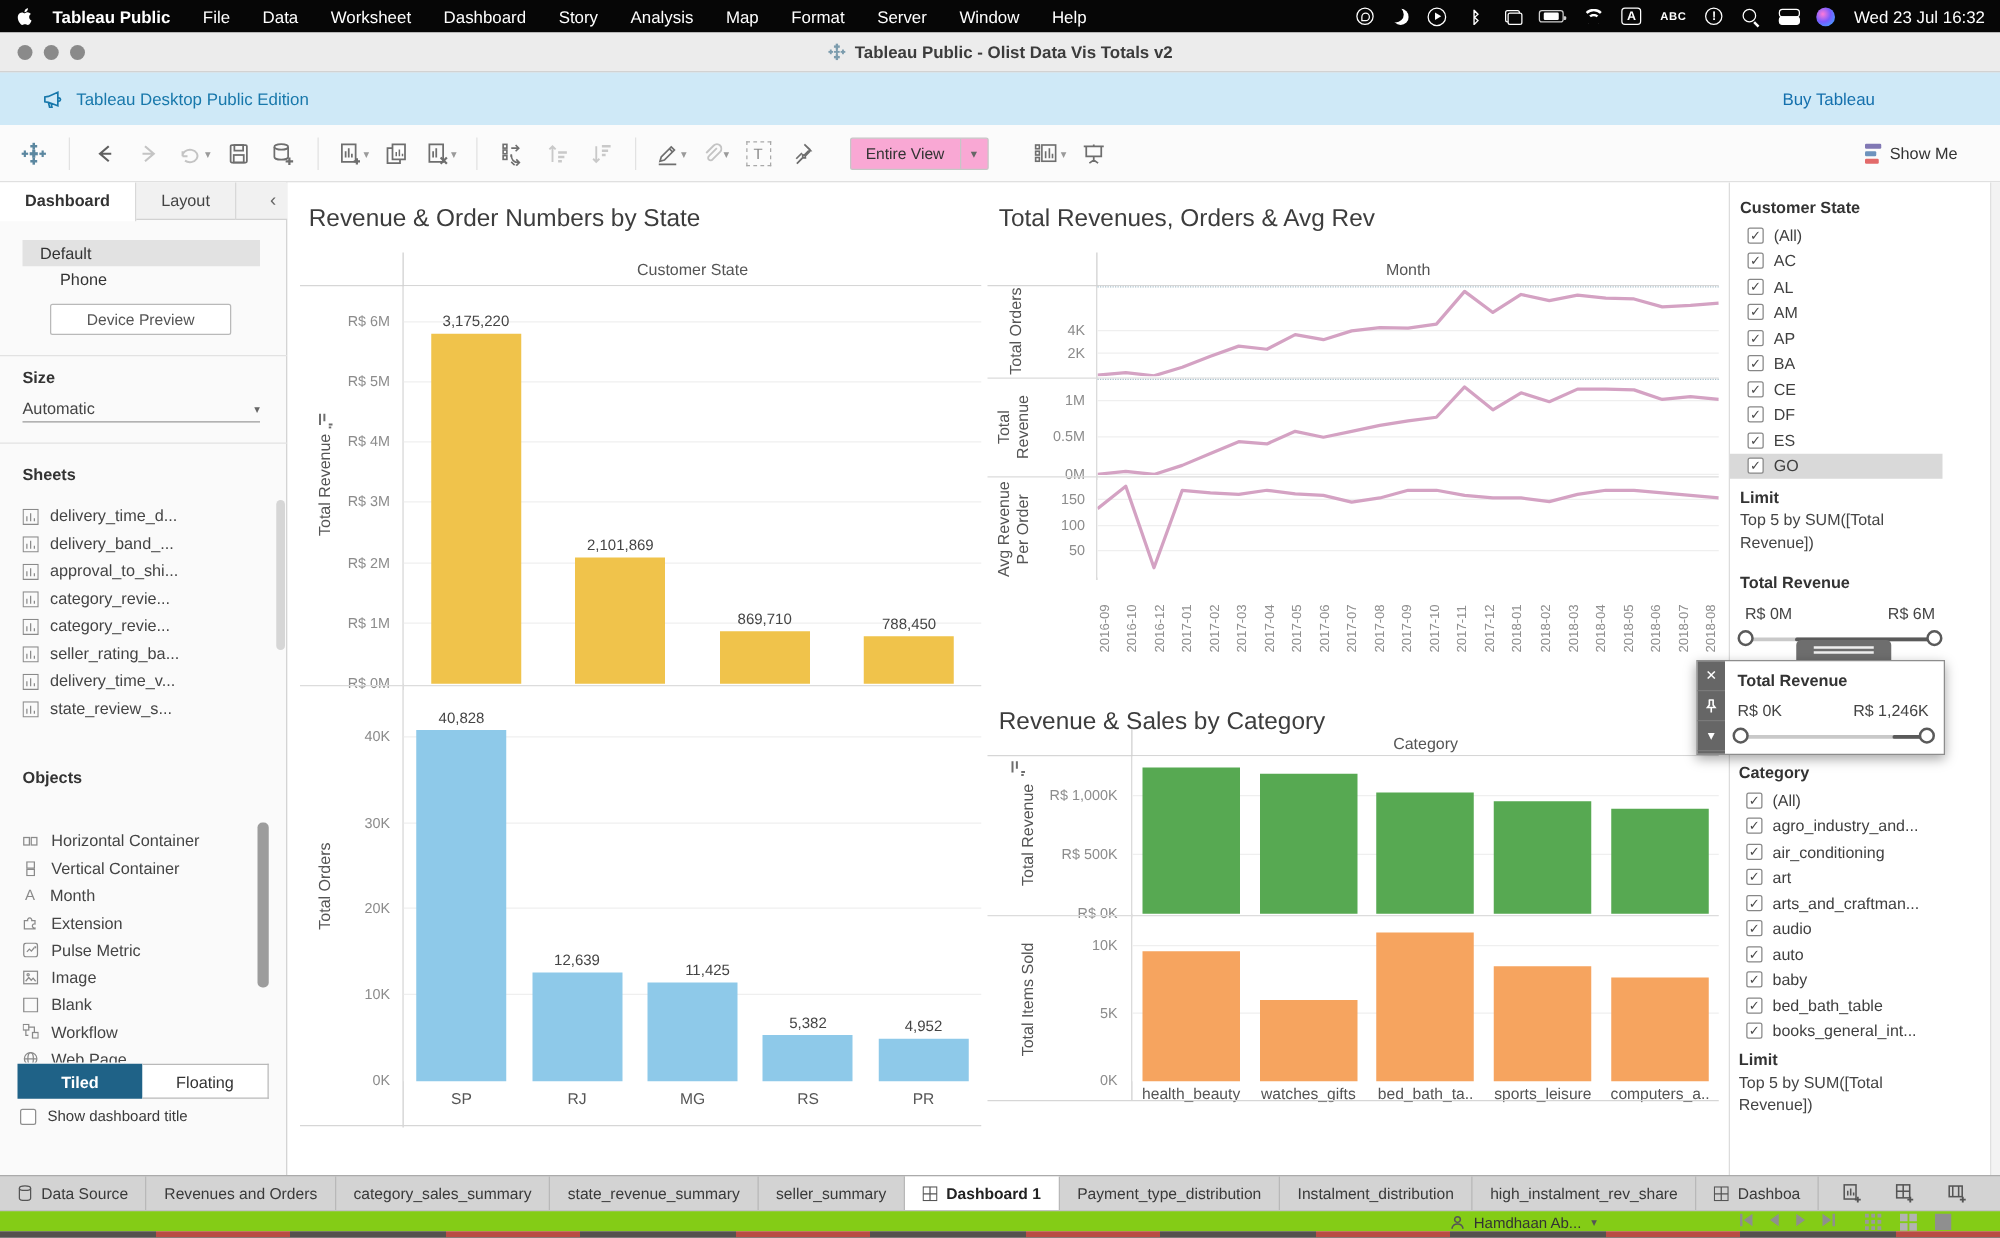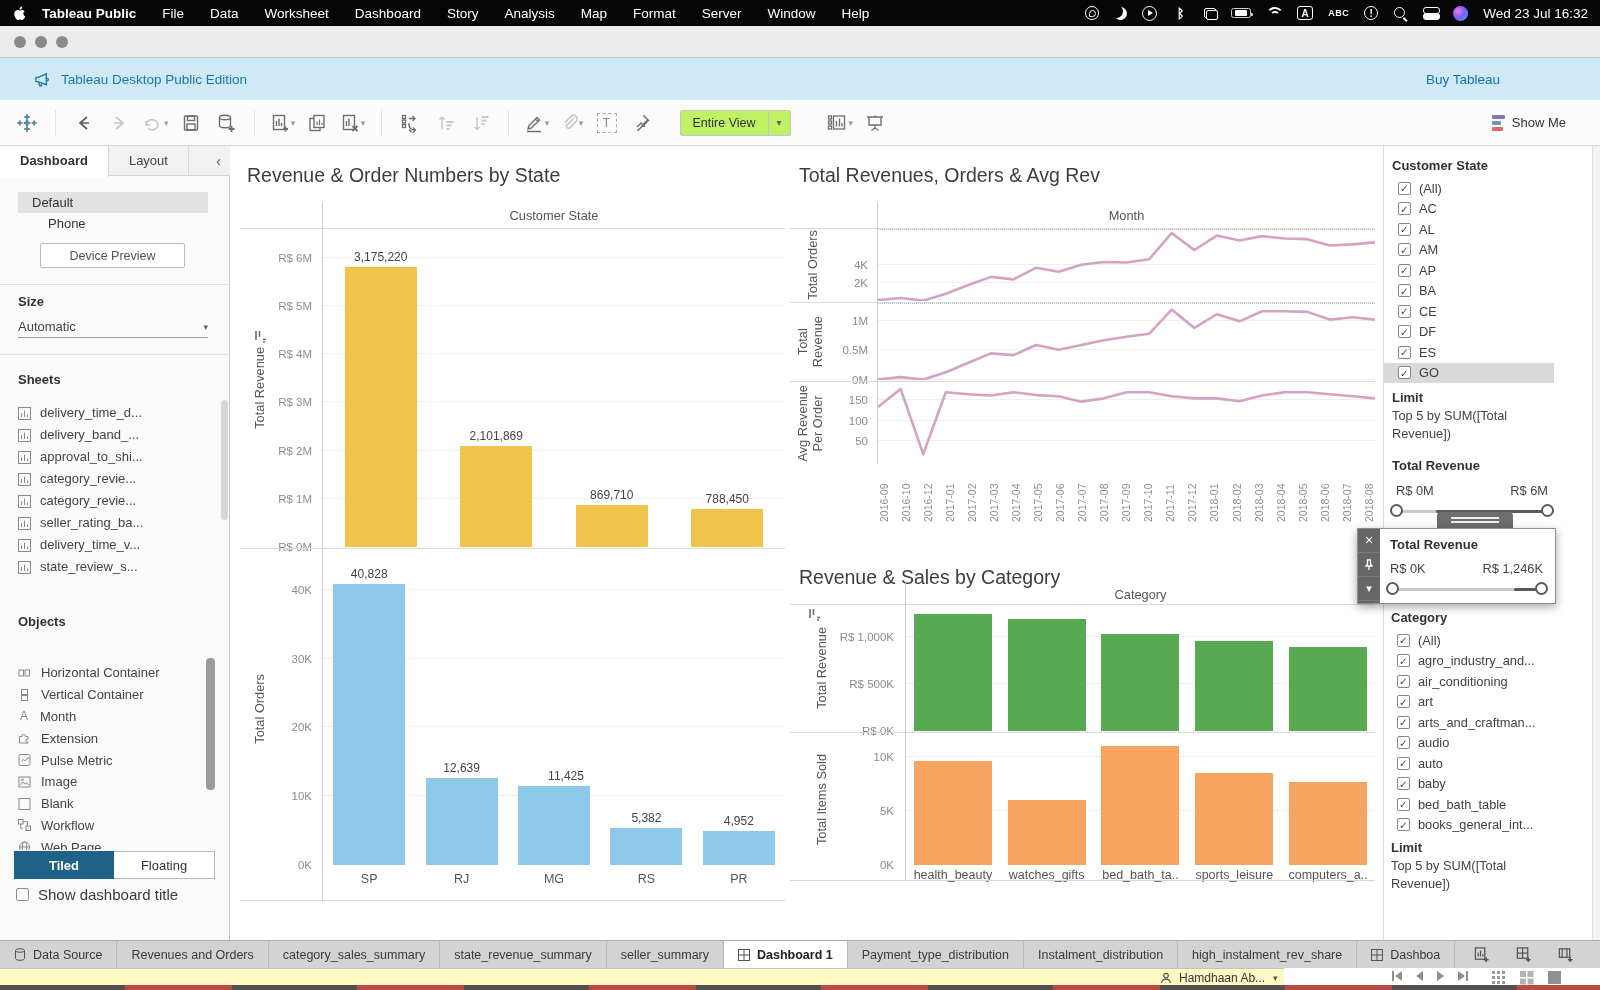--- a/index.html
+++ b/index.html
@@ -62,21 +62,21 @@
   .mega{width:17px;height:17px;}
 
   
   .toolbar{position:absolute;left:0;top:100px;width:1600px;height:46px;background:#fbfbfb;
     border-bottom:1px solid #d7d7d7;display:flex;align-items:center;padding:0 14px;gap:9px;}
   .tool{display:inline-flex;align-items:center;justify-content:center;height:30px;min-width:26px;cursor:pointer;}
   .tsep{width:1px;height:26px;background:#e2e2e2;margin:0 6px;flex:none;}
   .caret{font-size:9px;color:#9a9a9a;margin-left:1px;}
   .tool-text{width:20px;height:20px;border:1.3px dashed #a9a9a9;color:#8a8a8a;font-size:12px;
     display:inline-flex;align-items:center;justify-content:center;}
-  .fitsel{display:inline-flex;align-items:center;height:26px;border:1px solid #c6c6c6;background:#bef264;
+  .fitsel{display:inline-flex;align-items:center;height:26px;border:1px solid #c6c6c6;background:#f9a8d4;
     border-radius:2px;margin-left:16px;cursor:pointer;}
   .fitsel .fitlabel{padding:0 12px;font-size:12.5px;color:#333;}
   .fitsel .fitcaret{width:22px;height:100%;border-left:1px solid #c6c6c6;display:inline-flex;align-items:center;justify-content:center;color:#666;font-size:10px;}
   .showme{margin-left:auto;margin-right:20px;display:inline-flex;align-items:center;gap:7px;font-size:13px;color:#333;cursor:pointer;}
   .showme-icon{display:inline-flex;flex-direction:column;gap:2px;}
   .showme-icon i{height:4px;border-radius:1px;display:block;}
   .showme-icon i:nth-child(1){width:13px;background:#8178b4;}
   .showme-icon i:nth-child(2){width:9px;background:#6d93bd;}
   .showme-icon i:nth-child(3){width:11px;background:#e26a6a;}
 
@@ -101,21 +101,21 @@
   .sizesel .caret{margin-left:auto;color:#666;}
   .sheet-list{position:absolute;left:18px;top:252px;width:196px;}
   .sheet-item{display:flex;align-items:flex-end;gap:9px;height:22px;font-size:13px;color:#444;cursor:pointer;white-space:nowrap;}
   .obj-list{position:absolute;left:18px;top:516px;width:186px;height:188px;overflow:hidden;}
   .obj-item{display:flex;align-items:center;gap:10px;height:21.8px;font-size:13px;color:#444;cursor:pointer;white-space:nowrap;}
   .obj-A{width:12px;height:12px;display:inline-flex;align-items:center;justify-content:center;color:#8a8a8a;font-size:12px;flex:none;}
   .sb-scroll{position:absolute;border-radius:4px;}
   .tiled-group{position:absolute;left:14px;top:705px;width:201px;height:28px;display:flex;}
   .btn-tiled{flex:1;background:#1f6287;color:#fff;font-weight:bold;font-size:13px;display:flex;align-items:center;justify-content:center;cursor:pointer;}
   .btn-floating{flex:1;background:#fff;border:1px solid #b9b9b9;border-left:none;color:#333;font-size:13px;display:flex;align-items:center;justify-content:center;cursor:pointer;}
-  .showtitle{position:absolute;left:16px;top:740px;display:flex;align-items:center;gap:9px;font-size:15px;color:#3a3a3a;cursor:pointer;}
+  .showtitle{position:absolute;left:16px;top:740px;display:flex;align-items:center;gap:9px;font-size:12px;color:#3a3a3a;cursor:pointer;}
   .cb-empty{width:13px;height:13px;border:1px solid #8f8f8f;background:#fff;border-radius:2px;flex:none;}
 
   
   .c-title{position:absolute;font-size:19.5px;color:#3d3d3d;white-space:nowrap;}
   .c-header{position:absolute;height:22px;display:flex;align-items:center;justify-content:center;font-size:12.8px;color:#555;}
   .hline{position:absolute;height:1px;background:#d6d6d6;}
   .vline{position:absolute;width:1px;background:#cfcfcf;}
   .sepline{position:absolute;height:1px;background:#dcdcdc;}
   .tickcol{position:absolute;}
   .tick{position:absolute;right:6px;transform:translateY(50%);font-size:11.5px;color:#8c8c8c;white-space:nowrap;}
@@ -163,21 +163,21 @@
   
   .tabbar{position:absolute;left:0;top:940px;width:1600px;height:28px;background:#d3d3d3;border-top:1px solid #ababab;display:flex;}
   .tabs-wrap{display:flex;width:1458px;overflow:hidden;flex:none;}
   .tab{display:flex;align-items:center;gap:7px;padding:0 14px;font-size:12.5px;color:#3a3a3a;
     border-right:1px solid #b8b8b8;white-space:nowrap;cursor:pointer;}
   .tab.active{background:#fff;font-weight:bold;color:#222;}
   .tab-newbtns{display:flex;align-items:center;gap:16px;padding-left:10px;}
   .tab-newbtns .tool{height:24px;}
 
   
-  .statusbar{position:absolute;left:0;top:968px;width:1284px;height:17px;background:#fef9c3;border-top:1px solid #c2c2c2;}
+  .statusbar{position:absolute;left:0;top:968px;width:1600px;height:17px;background:#84cc16;border-top:1px solid #c2c2c2;}
   .userbtn{position:absolute;left:1160px;top:1px;height:15px;display:flex;align-items:center;gap:7px;font-size:12px;color:#333;cursor:pointer;}
   .nav{position:absolute;left:1392px;top:2px;display:flex;align-items:center;gap:14px;}
   .tri{width:0;height:0;border-top:5px solid transparent;border-bottom:5px solid transparent;display:inline-block;}
   .tri-l{border-right:7px solid #8f8f8f;}
   .tri-r{border-left:7px solid #8f8f8f;}
   .endbar{width:2px;height:10px;background:#8f8f8f;display:inline-block;}
   .navpair{display:inline-flex;align-items:center;gap:1px;cursor:pointer;}
   .vmodes{position:absolute;left:1492px;top:2px;display:flex;gap:15px;}
   .vm{width:13px;height:13px;position:relative;cursor:pointer;}
   .vm-grid::before{content:"";position:absolute;left:0;top:0;width:3px;height:3px;background:#9a9a9a;
@@ -230,20 +230,37 @@
           <span class="mi mi-siri"></span>
         </div>
       <span class="mb-clock">Wed 23 Jul 16:32</span>
     </div>
   </div>
 
   <div class="titlebar">
     <span class="tdot"></span>
     <span class="tdot"></span>
     <span class="tdot"></span>
+    <div class="title-center">
+      <svg class="tab-glyph" viewBox="0 0 16 16">
+        <g fill="#7c9cad">
+            <rect x="7" y="1" width="2" height="5"></rect>
+            <rect x="5.5" y="2.5" width="5" height="2"></rect>
+        <rect x="7" y="10" width="2" height="5"></rect>
+            <rect x="5.5" y="11.5" width="5" height="2"></rect>
+        <rect x="2" y="6" width="1.6" height="4"></rect>
+            <rect x="0.8" y="7.2" width="4" height="1.6"></rect>
+        <rect x="12.4" y="6" width="1.6" height="4"></rect>
+            <rect x="11.2" y="7.2" width="4" height="1.6"></rect>
+        <rect x="7.2" y="5.6" width="1.6" height="4.8"></rect>
+            <rect x="5.6" y="7.2" width="4.8" height="1.6"></rect>
+          </g>
+      </svg>
+      <span>Tableau Public - Olist Data Vis Totals v2</span>
+    </div>
   </div>
 
   <div class="banner">
     <svg class="mega" viewBox="0 0 18 18">
       <path fill="none" stroke="#1878ab" stroke-width="1.4" d="M2 7v4l3 .5 8 3V3L5 6.5zM5 11.7l1 4h2l-.8-3.7M13.5 7.5c1.3.3 1.8 1 1.8 1.6 0 .6-.5 1.3-1.8 1.6"></path>
     </svg>
     <span class="banner-msg">Tableau Desktop Public Edition</span>
     <span class="banner-buy">Buy Tableau</span>
   </div>
 

